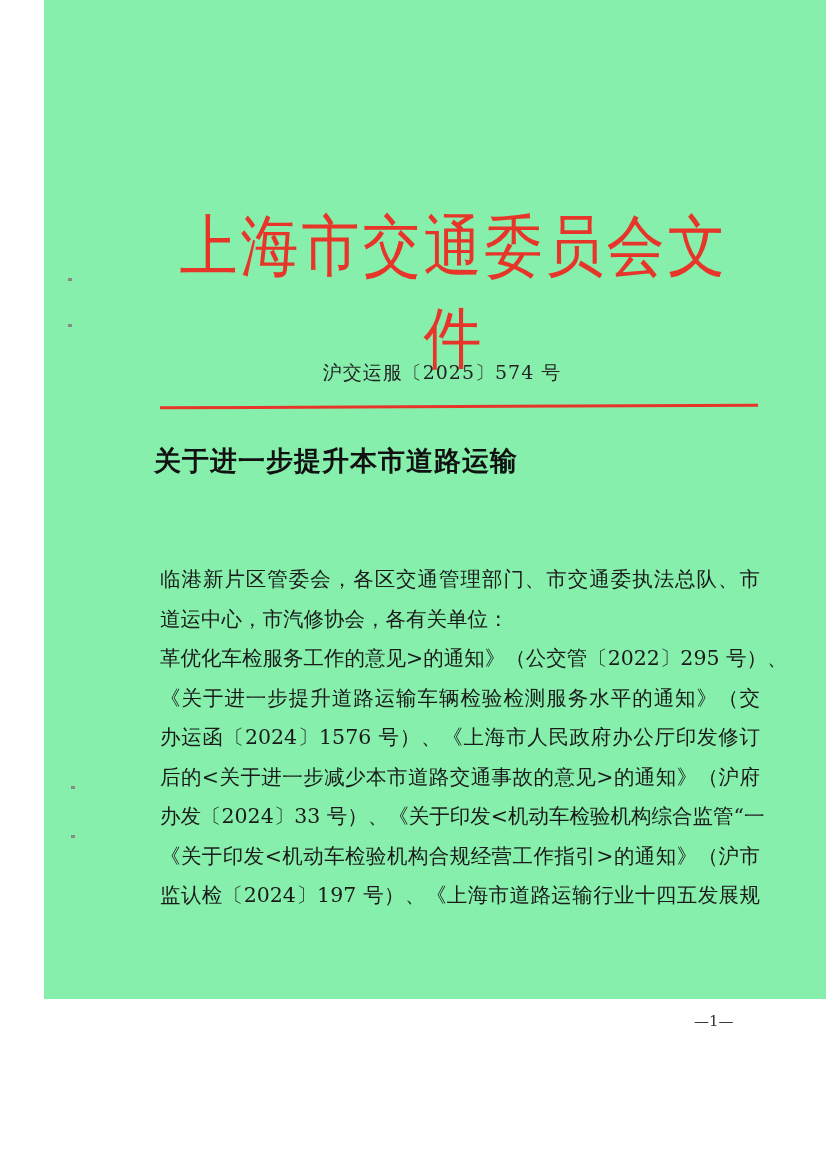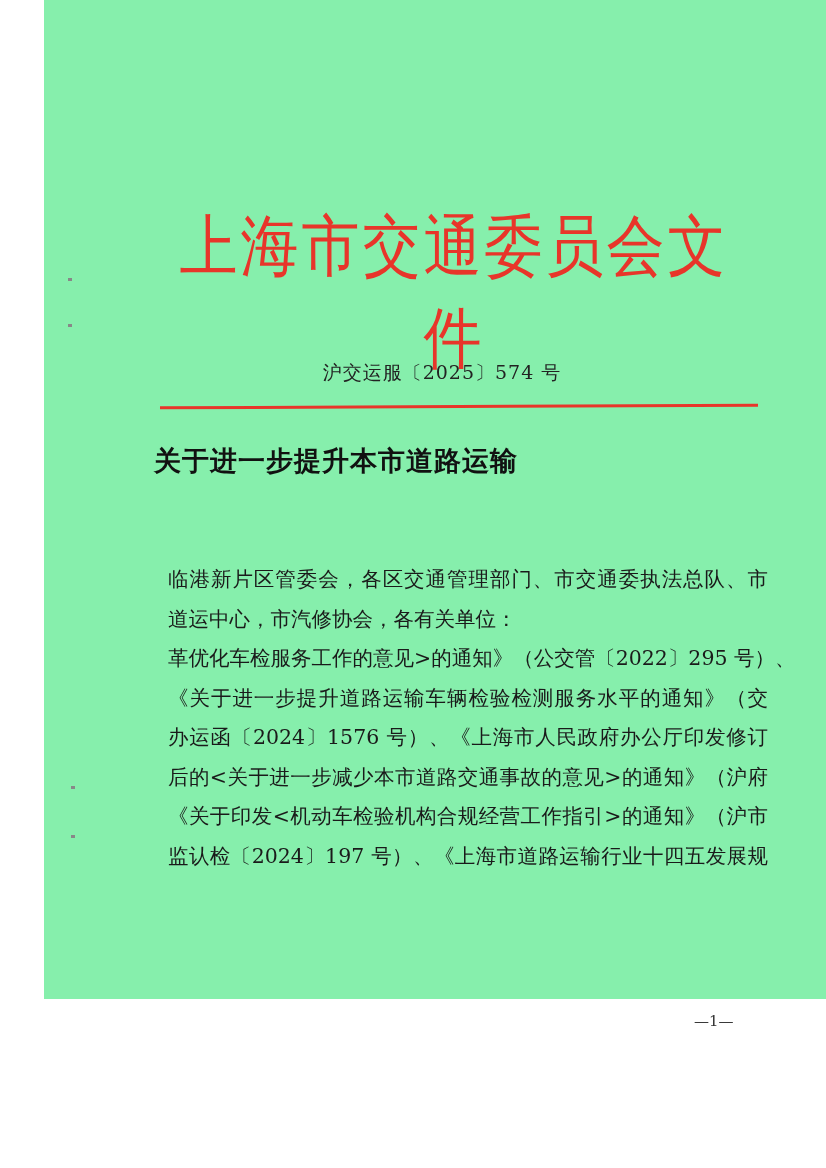--- a/index.html
+++ b/index.html
@@ -10,21 +10,21 @@
                 color: #e8352a; font-size: 58px; letter-spacing: 3px; font-weight: normal;
                 font-family: "DejaVu Serif", "Liberation Serif", serif; line-height: 80px;
                 transform: scaleY(1.15); }
     .docno { position: absolute; left: 98px; top: 360px; width: 600px; text-align: center;
              font-size: 19px; color: #222; letter-spacing: 1px; }
     .redline { position: absolute; left: 116px; top: 405px; width: 598px; height: 3px;
                background: #e8352a; transform: rotate(-0.25deg); }
     .title { position: absolute; left: 110px; top: 440px; width: 600px; text-align: left;
              font-size: 27px; font-weight: bold; line-height: 42px; color: #111;
              font-family: "DejaVu Sans", "Liberation Sans", sans-serif; letter-spacing: 1px; }
-    .body-text { position: absolute; left: 124px; top: 560px; width: 600px;
+    .body-text { position: absolute; left: 116px; top: 560px; width: 600px;
                  font-size: 20.5px; line-height: 39.5px; color: #1a1a1a; }
     .body-text .line { display: block; white-space: nowrap; text-align: justify;
                        text-align-last: justify; height: 39.5px; }
     .body-text .line.indent { padding-left: 41px; }
     .body-text .line.short { text-align-last: left; }
     .page-num { position: absolute; left: 650px; top: 1012px; font-size: 15px; color: #333; }
     .mark { position: absolute; width: 4px; height: 3px; background: #888; }
   </style>
 </head>
 <body>
@@ -46,18 +46,19 @@
     <div>关于进一步提升本市道路运输</div>
   </div>
 
   <div class="body-text">
     <span class="line">临港新片区管委会，各区交通管理部门、市交通委执法总队、市</span>
     <span class="line short">道运中心，市汽修协会，各有关单位：</span>
     <span class="line">革优化车检服务工作的意见&gt;的通知》（公交管〔2022〕295 号）、</span>
     <span class="line">《关于进一步提升道路运输车辆检验检测服务水平的通知》（交</span>
     <span class="line">办运函〔2024〕1576 号）、《上海市人民政府办公厅印发修订</span>
     <span class="line">后的&lt;关于进一步减少本市道路交通事故的意见&gt;的通知》（沪府</span>
+    <span class="line">办发〔2024〕33 号）、《关于印发&lt;机动车检验机构综合监管“一</span>
     <span class="line">《关于印发&lt;机动车检验机构合规经营工作指引&gt;的通知》（沪市</span>
     <span class="line">监认检〔2024〕197 号）、《上海市道路运输行业十四五发展规</span>
   </div>
 
   <div class="page-num">—1—</div>
 </div>
 
 </body></html>

